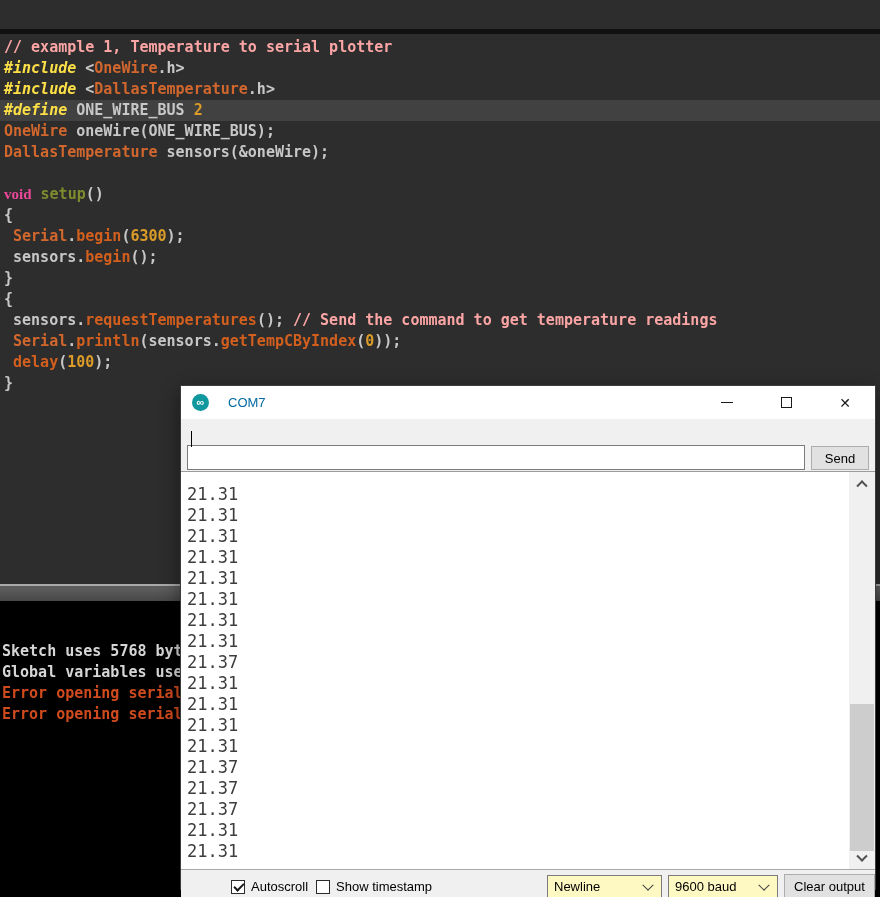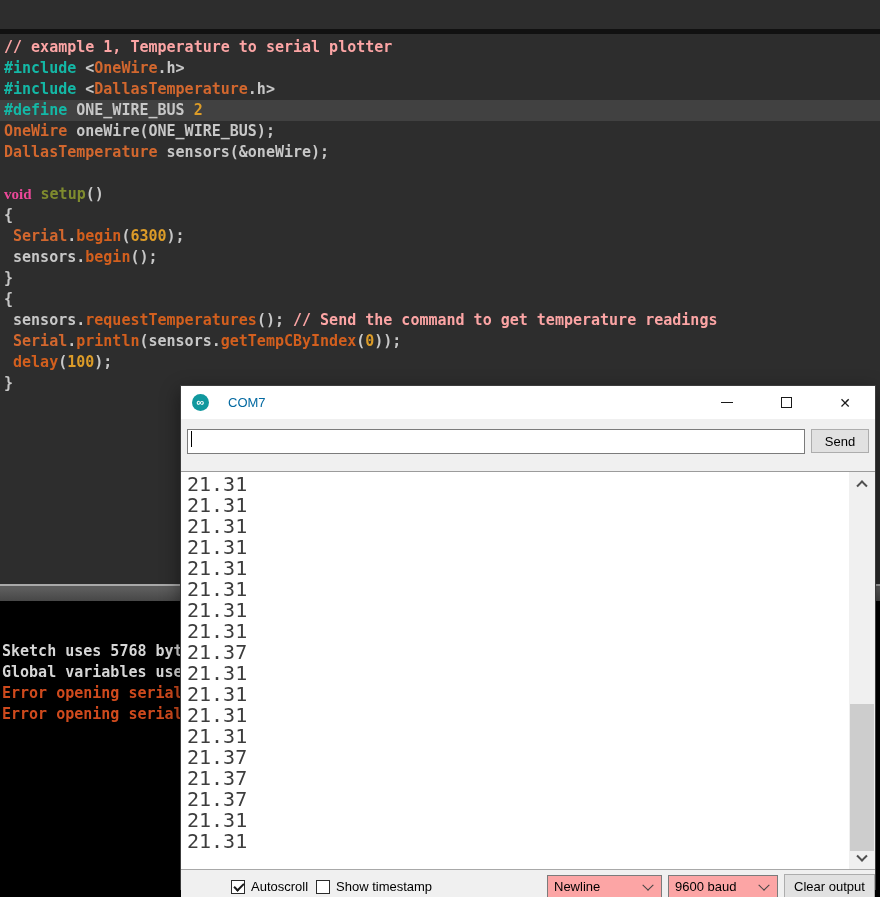--- a/index.html
+++ b/index.html
@@ -14,21 +14,21 @@
          color:#474747; font-size:13px; line-height:28px; padding:0 11px; }
   .tabbar-underline { position:absolute; left:0; top:29px; width:880px; height:5px; background:#111111; }
 
   .editor { position:absolute; left:0; top:34px; width:880px; height:550px; background:#2d2d2d;
             padding-top:3px; font-family:"DejaVu Sans Mono", monospace; font-size:15px;
             font-weight:bold; }
   .code-line { height:21px; line-height:21px; padding-left:4px; white-space:pre; color:#c7c7c7; }
   .code-line.hl { background:#414141; }
   .tok-pln { color:#c7c7c7; }
   .tok-cmt { color:#fca5a5; }
-  .tok-pp  { color:#14b8a6; }
+  .tok-pp  { color:#fde047;font-style:italic; }
   .tok-lib { color:#d2672e; font-weight:bold; }
   .tok-fun { color:#d25f1e; }
   .tok-num { color:#dc9c28; }
   .tok-typ { color:#ec4899;font-family:Liberation Serif, serif; }
   .tok-fn  { color:#7f8b2e; }
 
   .divider { position:absolute; left:0; top:584px; width:880px; height:17px;
              background:linear-gradient(#a9a9a9 0 2px, #5c5c5c 2px 5px, #474747); }
   .console { position:absolute; left:0; top:601px; width:880px; height:296px; background:#000000;
              padding:40px 0 0 2px; font-family:"DejaVu Sans Mono", monospace; font-size:15px;
@@ -48,53 +48,53 @@
   .window-title { position:absolute; left:47px; top:0; height:33px; line-height:33px;
                   font-size:13px; color:#0369a1; }
   .win-btn { position:absolute; top:0; width:46px; height:33px; display:flex;
              align-items:center; justify-content:center; }
   .win-btn.min { left:523px; } .win-btn.max { left:582px; } .win-btn.close { left:641px; }
   .glyph-min { width:12px; height:1px; background:#1a1a1a; }
   .glyph-max { width:11px; height:11px; border:1px solid #1a1a1a; background:transparent; }
   .glyph-close { font-size:14px; color:#1a1a1a; font-family:"DejaVu Sans", sans-serif; }
 
   .send-row { position:relative; width:100%; height:52px; background:#f0f0f0;
-              display:flex; align-items:flex-start; padding:10px 6px; gap:6px; }
+              display:flex; align-items:flex-end; padding:1px 6px; gap:6px; }
   .serial-input { flex:1; height:25px; border:1px solid #7b7b7b; background:#ffffff;
                   font-size:13px; padding:0 4px; outline:none; }
   .caret { position:absolute; left:10px; top:12px; width:1px; height:16px; background:#000; }
   .btn { background:#e1e1e1; border:1px solid #adadad; font-size:13px; color:#000;
          font-family:"Liberation Sans", sans-serif; }
   .send-button { width:58px; height:24px; }
 
   .output { position:relative; width:100%; height:398px; background:#ffffff;
             border-top:1px solid #9b9b9b; overflow:hidden; }
-  .output-lines { position:absolute; left:0; top:2px; width:560px;
-                  font-family:"DejaVu Sans Mono", monospace; font-size:20px; color:#3d3d3d; }
+  .output-lines { position:absolute; left:0; top:12px; width:560px;
+                  font-family:"DejaVu Sans Mono", monospace; font-size:17px; color:#3d3d3d; }
   .serial-line { height:21px; line-height:21px; padding-left:6px; white-space:pre; }
 
   .scrollbar { position:absolute; right:0; top:0; width:26px; height:398px; background:#f0f0f0; }
   .scroll-btn { position:absolute; left:0; width:26px; height:18px; display:flex;
                 align-items:center; justify-content:center; }
   .scroll-btn.up { top:2px; } .scroll-btn.down { bottom:2px; }
   .chev { width:8px; height:8px; border-top:2px solid #505050; border-right:2px solid #505050; }
   .chev.up { transform:rotate(-45deg) translate(-2px,2px); }
   .chev.down { transform:rotate(135deg) translate(-2px,2px); }
   .scroll-thumb { position:absolute; left:1px; top:232px; width:24px; height:147px; background:#cdcdcd; }
 
   .bottombar { position:relative; width:100%; height:33px; background:#f0f0f0;
                border-top:1px solid #a8a8a8; }
   .check-group { position:absolute; top:0; height:33px; display:flex; align-items:center; gap:6px;padding-left:44px; }
   .checkbox { width:14px; height:14px; background:#ffffff; border:1px solid #2b2b2b;
               position:relative; }
   .checkbox.checked::after { content:""; position:absolute; left:2px; top:2px; width:8px; height:4px;
               border-left:2px solid #1a1a1a; border-bottom:2px solid #1a1a1a;
               transform:rotate(-45deg); }
   .check-label { font-size:13px; color:#000; }
-  .combo { position:absolute; top:5px; height:23px; background:#fca5a5; border:1px solid #7b7b7b;
+  .combo { position:absolute; top:5px; height:23px; background:#fef9c3; border:1px solid #7b7b7b;
            font-size:13px; color:#000; line-height:21px; padding-left:6px; }
   .combo .chev { position:absolute; right:9px; top:8px; border-color:#444; border-width:1px; }
   .combo-newline { left:366px; width:115px; }
   .combo-baud    { left:487px; width:110px; }
   .clear-button { position:absolute; left:603px; top:4px; width:91px; height:24px; }
 </style>
 </head>
 <body>
 
 <div class="screen">

